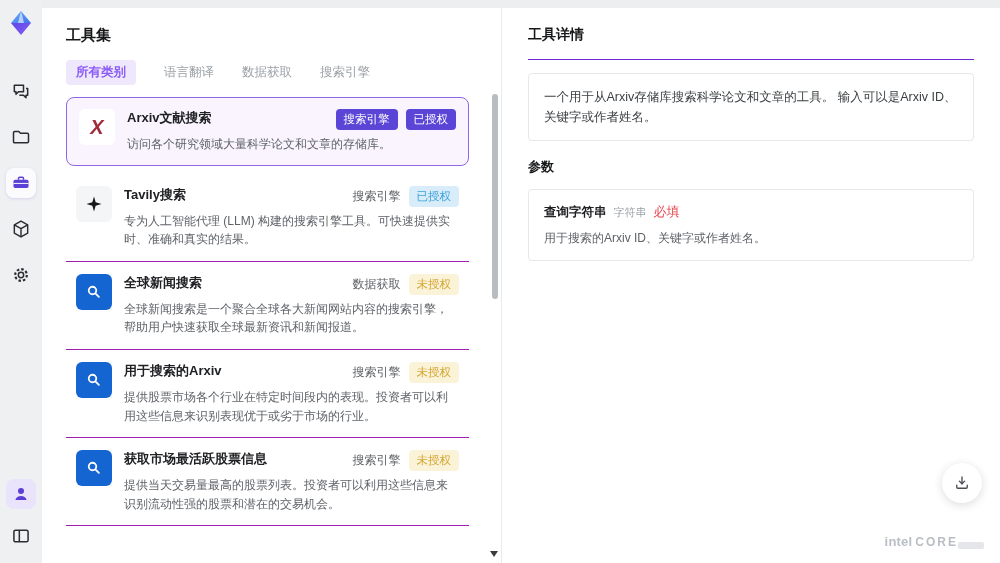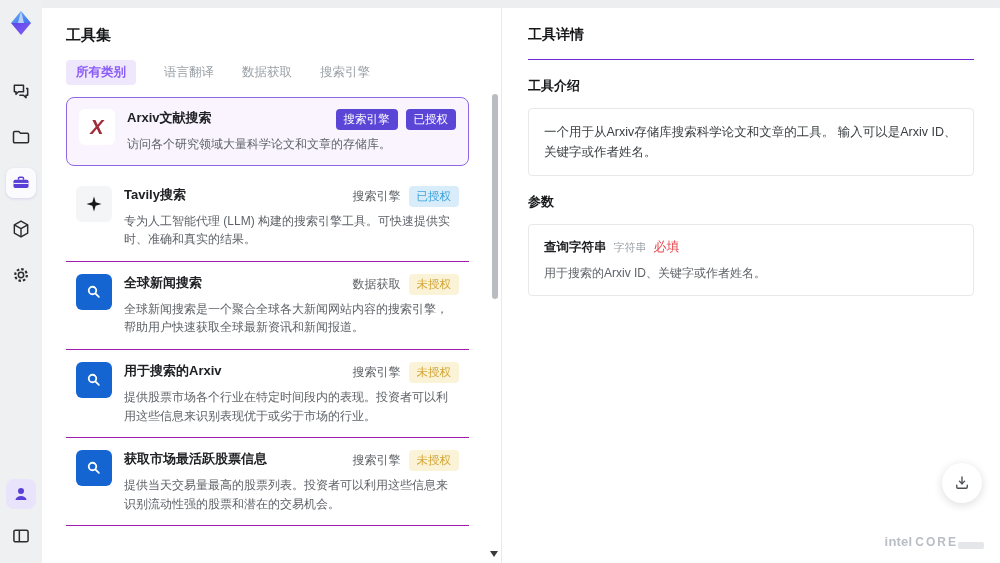--- a/index.html
+++ b/index.html
@@ -257,21 +257,20 @@
 
       <div class="scrollbar">
         <div class="scroll-thumb"></div>
         <div class="scroll-arrow"></div>
       </div>
     </div>
 
     <div class="detail-pane">
       <div class="detail-title">工具详情</div>
 
-      <div class="section-h">工具介绍</div>
       <div class="info-box">一个用于从Arxiv存储库搜索科学论文和文章的工具。 输入可以是Arxiv ID、关键字或作者姓名。</div>
 
       <div class="section-h">参数</div>
       <div class="param-box">
         <div class="param-line">
           <span class="param-name">查询字符串</span>
           <span class="param-type">字符串</span>
           <span class="param-required">必填</span>
         </div>
         <div class="param-desc">用于搜索的Arxiv ID、关键字或作者姓名。</div>

